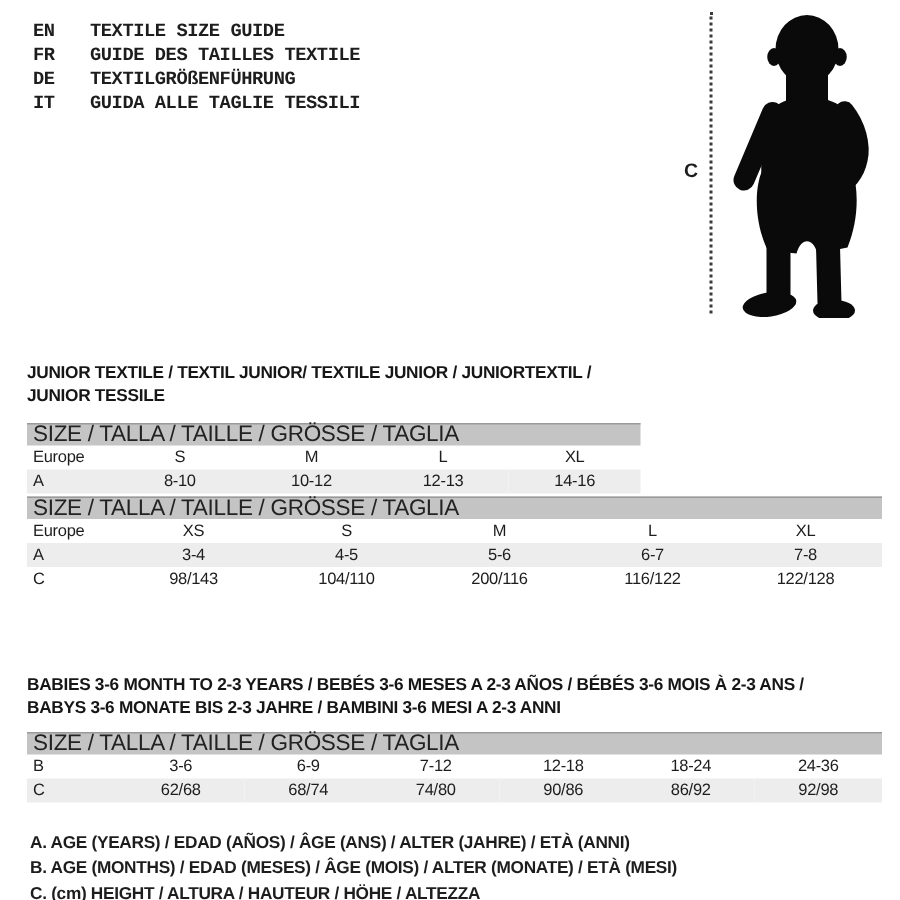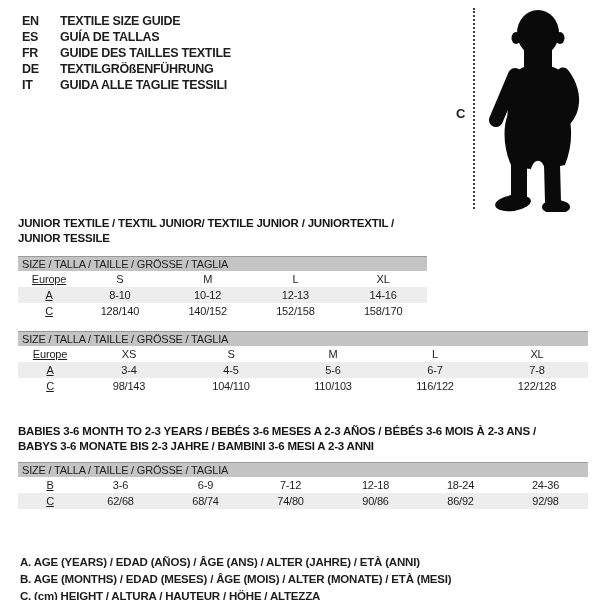--- a/index.html
+++ b/index.html
@@ -4,58 +4,54 @@
 <style>
   html,body{margin:0;padding:0;}
   body{
     width:600px;height:600px;background:#ffffff;
     font-family:"Liberation Sans",sans-serif;
     color:#1d1d1d;position:relative;overflow:hidden;
     -webkit-font-smoothing:antialiased;
   }
   .abs{position:absolute;}
   
-  .lang-block{left:22px;top:13px;font-weight:bold;font-size:12.5px;letter-spacing:-0.3px;}
+  .lang-block{left:22px;top:13px;font-weight:bold;font-size:12.5px;letter-spacing:-0.3px;font-family:Liberation Mono, monospace;}
   .lang-row{display:flex;line-height:16px;}
   .lang-code{width:38px;flex:0 0 38px;}
   
   .dotted-line{left:473px;top:8px;height:201px;width:0;border-left:2px dotted #3a3a3a;}
   .c-label{left:456px;top:106px;font-size:13px;font-weight:bold;}
   .baby-svg{left:486px;top:6px;}
   
-  .section-title{font-weight:bold;font-size:11.5px;letter-spacing:-0.2px;line-height:15px;color:#161616;}
+  .section-title{font-weight:bold;font-size:11.5px;letter-spacing:-0.2px;line-height:15px;color:#161616;margin-top:26px;}
   .size-bar{
     background:#c4c4c4;border-top:1px solid #9a9a9a;
-    height:14px;line-height:14px;font-size:11px;color:#222;
+    height:14px;line-height:14px;font-size:15px;color:#222;
     padding-left:4px;letter-spacing:-0.2px;
   }
   .gap1{margin-top:10px;} .gap2{margin-top:13px;} .gap3{margin-top:8px;}
   table.size-table{border-collapse:collapse;table-layout:fixed;font-size:11px;letter-spacing:-0.2px;}
   table.size-table td{height:16px;padding:0;text-align:center;vertical-align:middle;color:#1d1d1d;}
-  table.size-table td.rl{text-align:center;padding-left:4px;text-decoration:underline;}
+  table.size-table td.rl{text-align:left;padding-left:4px;}
   table.size-table tr:nth-child(even){background:#ededed;}
   .w1{width:409px;} .w2{width:570px;}
   .sec1{left:18px;top:216px;width:409px;}
   .sec2{left:18px;top:318px;width:570px;}
   .sec3{left:18px;top:424px;width:570px;}
   .sec3 .section-title{width:545px;}
   
   .footnotes{left:20px;top:532px;font-weight:bold;font-size:11.5px;letter-spacing:-0.2px;line-height:17px;margin-top:22px;}
 </style>
 </head>
 <body>
 
 <div class="abs lang-block">
   <div class="lang-row">
     <span class="lang-code">EN</span>
     <span>TEXTILE SIZE GUIDE</span>
-  </div>
-  <div class="lang-row">
-    <span class="lang-code">ES</span>
-    <span>GUÍA DE TALLAS</span>
   </div>
   <div class="lang-row">
     <span class="lang-code">FR</span>
     <span>GUIDE DES TAILLES TEXTILE</span>
   </div>
   <div class="lang-row">
     <span class="lang-code">DE</span>
     <span>TEXTILGRÖßENFÜHRUNG</span>
   </div>
   <div class="lang-row">
@@ -143,21 +139,21 @@
       <td>3-4</td>
       <td>4-5</td>
       <td>5-6</td>
       <td>6-7</td>
       <td>7-8</td>
     </tr>
     <tr>
       <td class="rl">C</td>
       <td>98/143</td>
       <td>104/110</td>
-      <td>110/103</td>
+      <td>200/116</td>
       <td>116/122</td>
       <td>122/128</td>
     </tr>
   </tbody>
     </table>
 </div>
 
 <div class="abs sec3">
   <div class="section-title">BABIES 3-6 MONTH TO 2-3 YEARS / BEBÉS 3-6 MESES A 2-3 AÑOS / BÉBÉS 3-6 MOIS À 2-3 ANS / BABYS 3-6 MONATE BIS 2-3 JAHRE / BAMBINI 3-6 MESI A 2-3 ANNI</div>
   <div class="size-bar gap3">SIZE / TALLA / TAILLE / GRÖSSE / TAGLIA</div>

